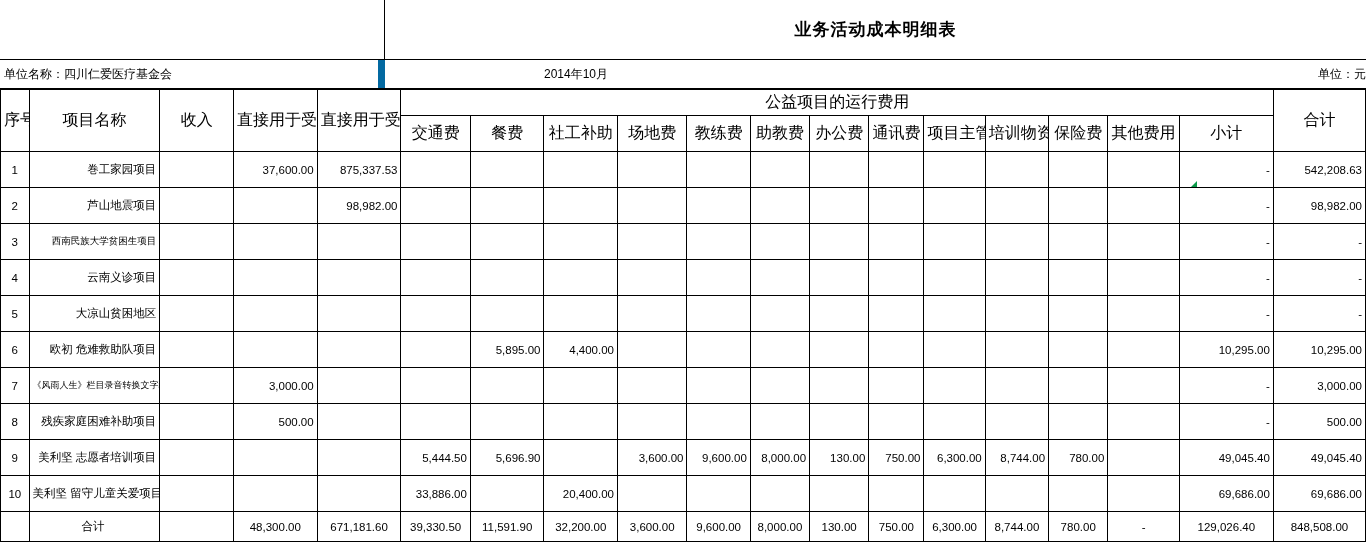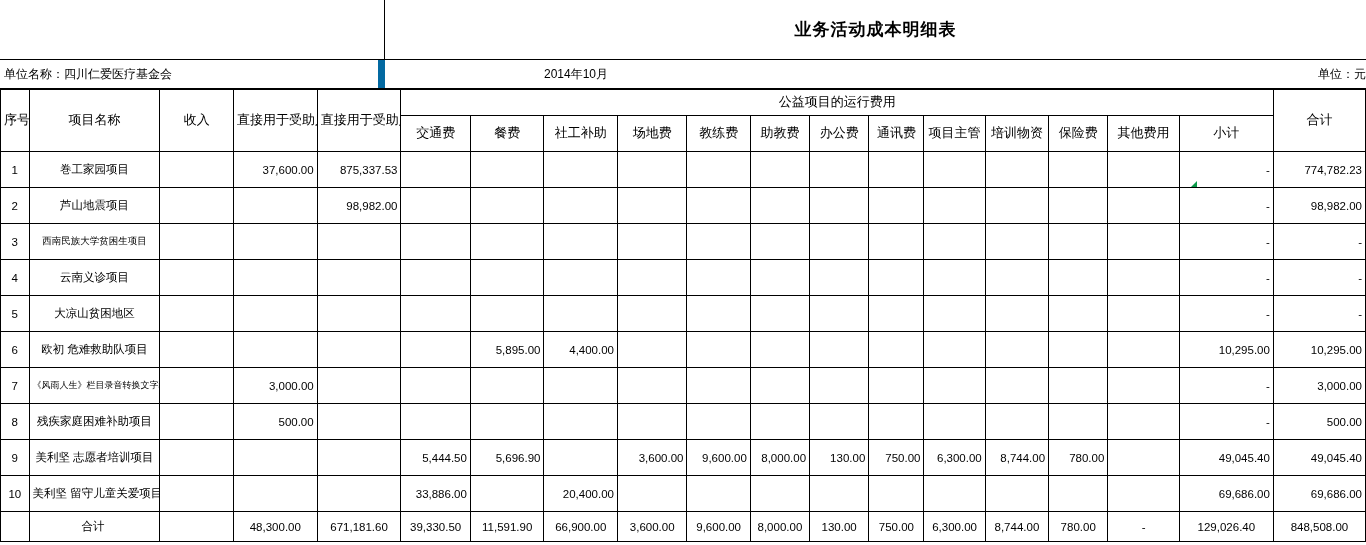--- a/index.html
+++ b/index.html
@@ -93,39 +93,39 @@
     border: 1px solid #000;
     padding: 0 3px;
     box-sizing: border-box;
     font-weight: normal;
     overflow: hidden;
     white-space: nowrap;
   }
   th.hd {
     text-align: center;
     vertical-align: middle;
-    font-size: 13px;
+    font-size: 16px;
     line-height: 1.15;
     white-space: normal;
   }
   .hrow1 th { height: 26px; }
   .hrow2 th { height: 36px; }
 
   td.num {
     text-align: right;
     height: 36px;
     font-size: 11.5px;
   }
   td.idx {
     text-align: center;
     height: 36px;
     font-size: 11.5px;
   }
   td.nm {
-    text-align: center;
+    text-align: right;
     height: 36px;
     font-size: 11.5px;
     padding-left: 6px;
     white-space: normal;
     line-height: 1.15;
   }
   td.nm.small {
     font-size: 9px;
     line-height: 1.2;
   }
@@ -230,21 +230,21 @@
         <td class="num"></td>
         <td class="num"></td>
         <td class="num"></td>
         <td class="num"></td>
         <td class="num"></td>
         <td class="num"></td>
         <td class="num"></td>
         <td class="num"></td>
         <td class="num"></td>
         <td class="num dash">-</td>
-        <td class="num">774,782.23</td>
+        <td class="num">542,208.63</td>
       </tr>
       <tr>
         <td class="idx">2</td>
         <td class="nm">芦山地震项目</td>
         <td class="num"></td>
         <td class="num"></td>
         <td class="num">98,982.00</td>
         <td class="num"></td>
         <td class="num"></td>
         <td class="num"></td>
@@ -429,21 +429,21 @@
         <td class="num">69,686.00</td>
       </tr>
       <tr class="total">
         <td class="idx"></td>
         <td class="nm">合计</td>
         <td class="num"></td>
         <td class="num">48,300.00</td>
         <td class="num">671,181.60</td>
         <td class="num">39,330.50</td>
         <td class="num">11,591.90</td>
-        <td class="num">66,900.00</td>
+        <td class="num">32,200.00</td>
         <td class="num">3,600.00</td>
         <td class="num">9,600.00</td>
         <td class="num">8,000.00</td>
         <td class="num">130.00</td>
         <td class="num">750.00</td>
         <td class="num">6,300.00</td>
         <td class="num">8,744.00</td>
         <td class="num">780.00</td>
         <td class="num dash">-</td>
         <td class="num">129,026.40</td>

